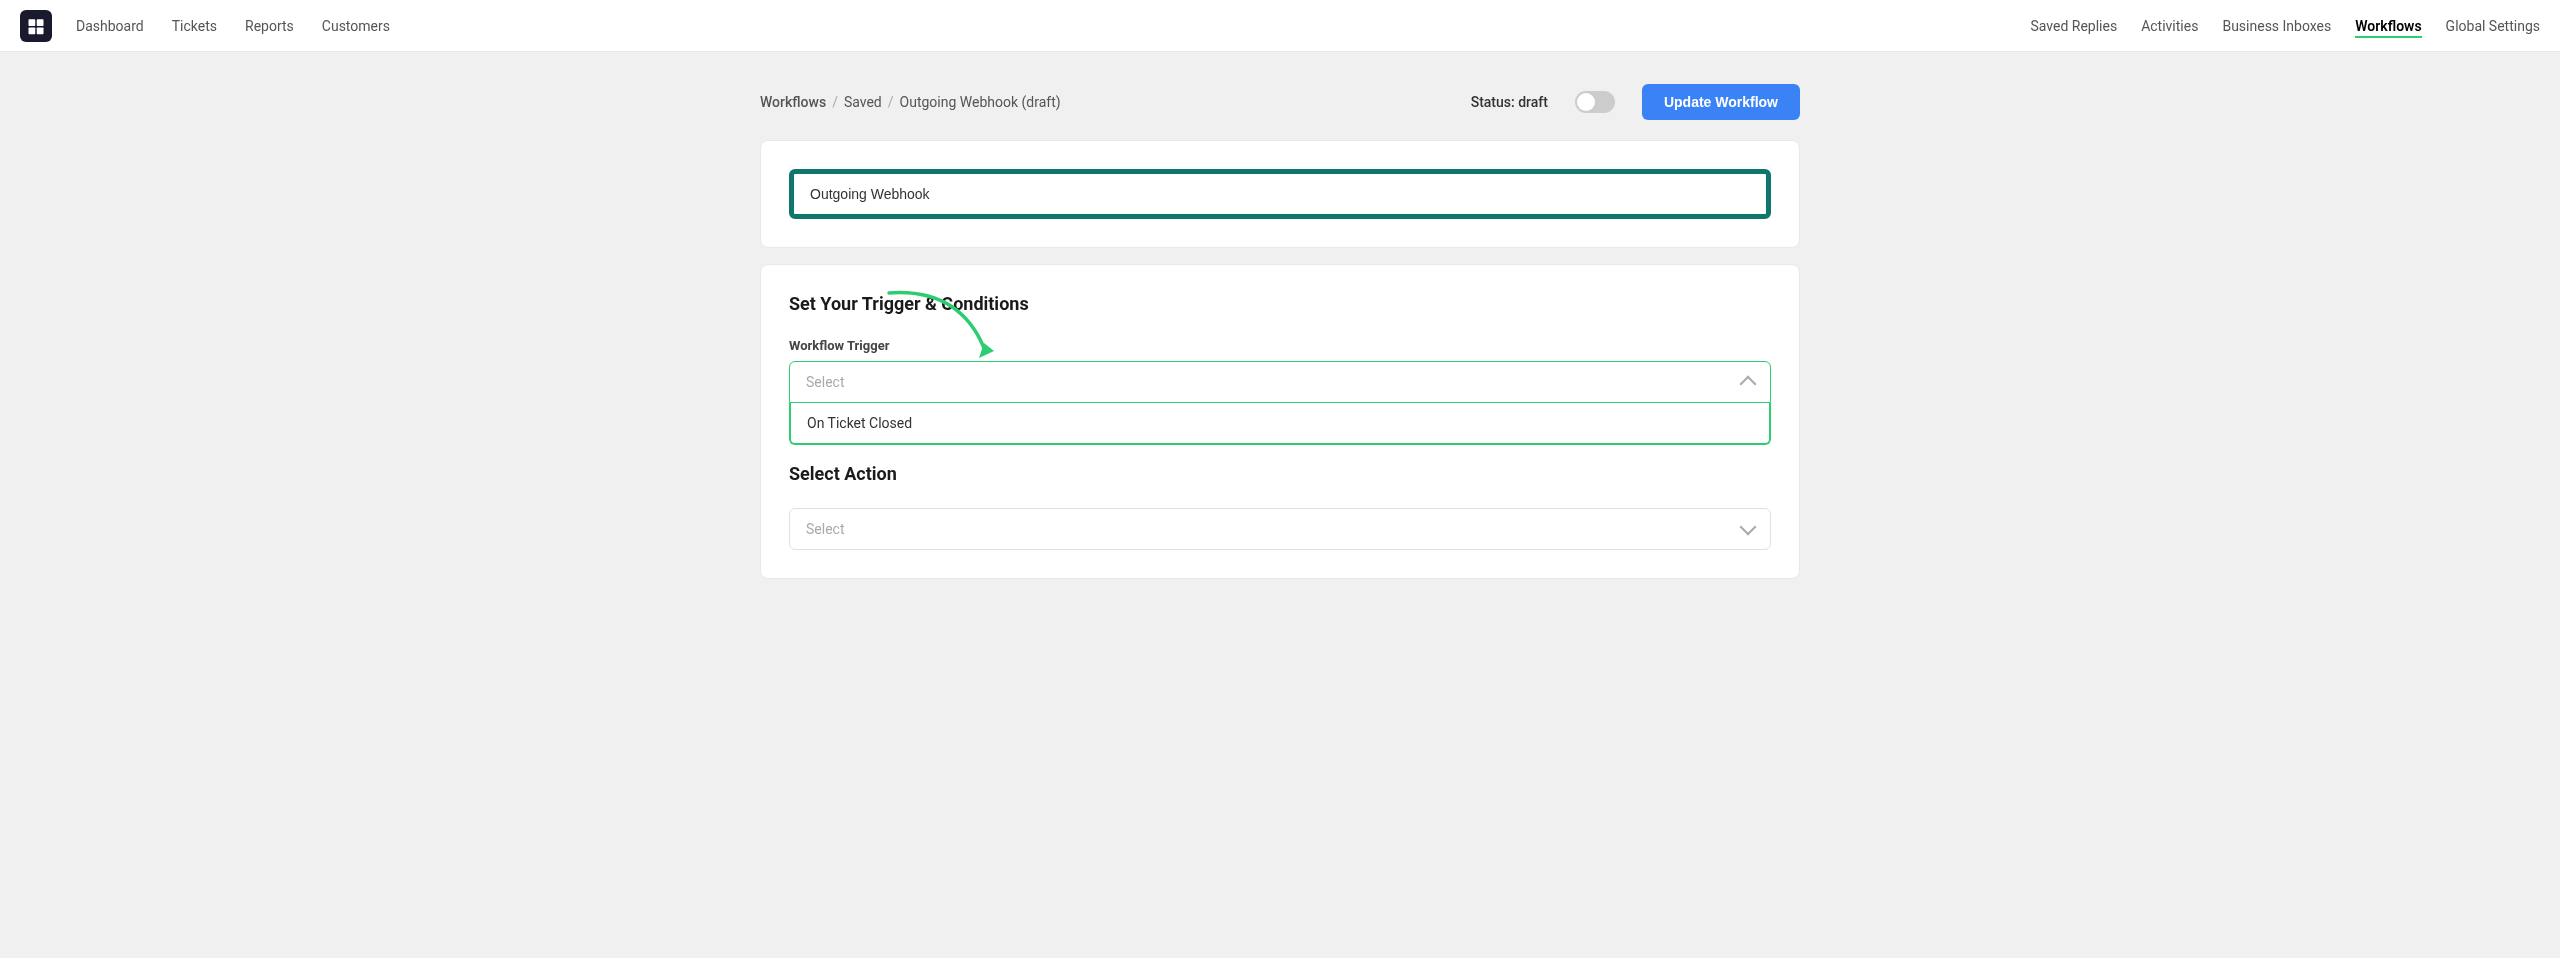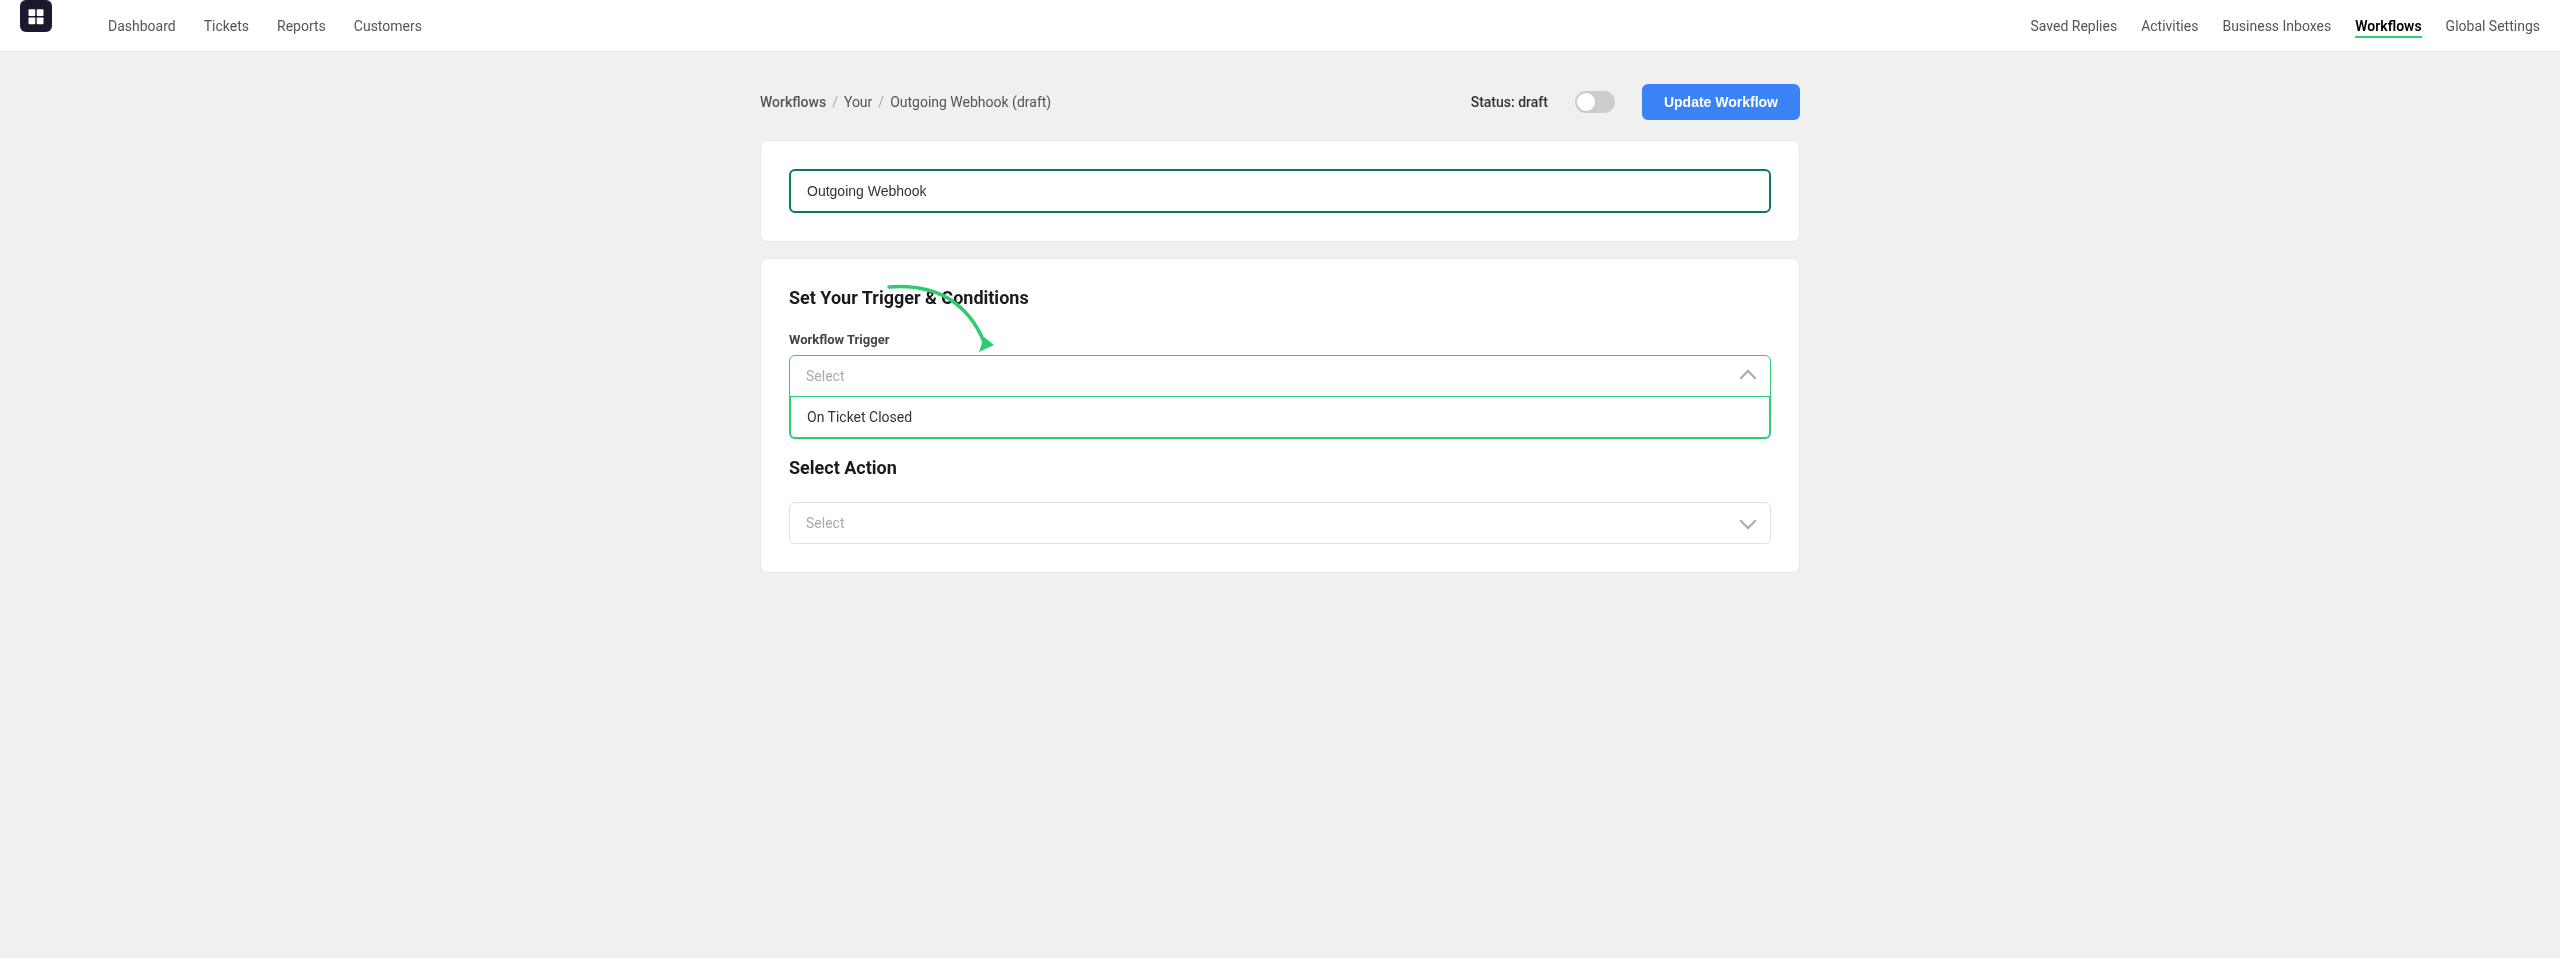--- a/index.html
+++ b/index.html
@@ -14,24 +14,24 @@
       min-height: 958px;
       font-size: 14px;
       color: #333;
     }
 
     
     .topnav {
       background: #fff;
       height: 52px;
       display: flex;
+      align-items: center;
       padding: 0 20px;
       border-bottom: 1px solid #e8e8e8;
       position: relative;
-      gap: 32px;
     }
 
     .topnav-logo {
       width: 32px;
       height: 32px;
       background: #1a1a2e;
       border-radius: 6px;
       display: flex;
       align-items: center;
       justify-content: center;
@@ -172,21 +172,21 @@
     .card {
       background: #fff;
       border-radius: 8px;
       border: 1px solid #e8e8e8;
       padding: 28px;
       margin-bottom: 16px;
     }
 
     .workflow-name-input {
       width: 100%;
-      border: 2px solid #0f766e;
+      border: 5px solid #0f766e;
       border-radius: 6px;
       padding: 12px 16px;
       font-size: 14px;
       color: #333;
       outline: none;
       background: #fff;
     }
 
     
     .section-title {
@@ -318,21 +318,21 @@
     <a class="topnav-right-link">Global Settings</a>
   </div>
 </nav>
 
 <div class="main-content">
 
   <div class="page-header">
     <nav class="breadcrumb">
       <a class="breadcrumb-link">Workflows</a>
       <span class="breadcrumb-sep">/</span>
-      <span class="breadcrumb-current">Your</span>
+      <span class="breadcrumb-current">Saved</span>
       <span class="breadcrumb-sep">/</span>
       <span class="breadcrumb-name">Outgoing Webhook (draft)</span>
     </nav>
 
     <div class="status-area">
       <span class="status-label">Status: draft</span>
       <div class="toggle-switch"></div>
       <button class="update-btn">Update Workflow</button>
     </div>
   </div>

